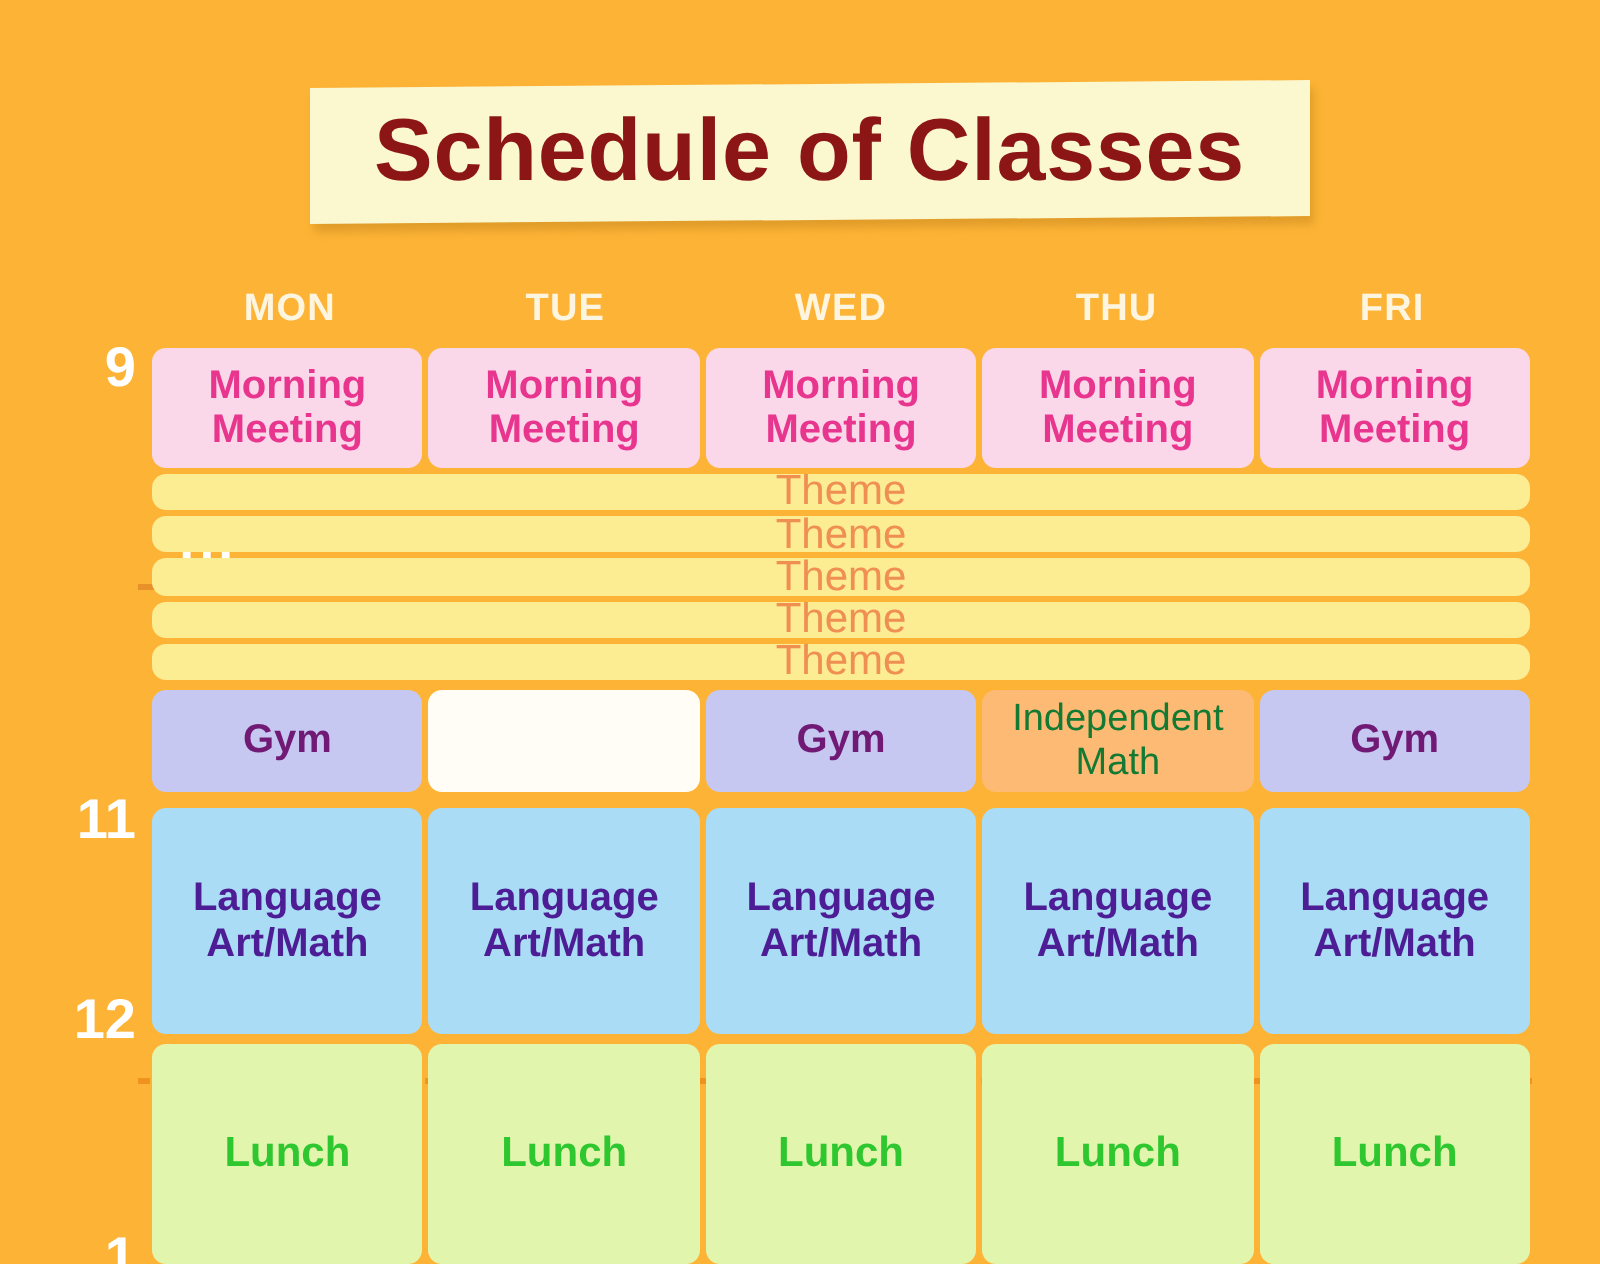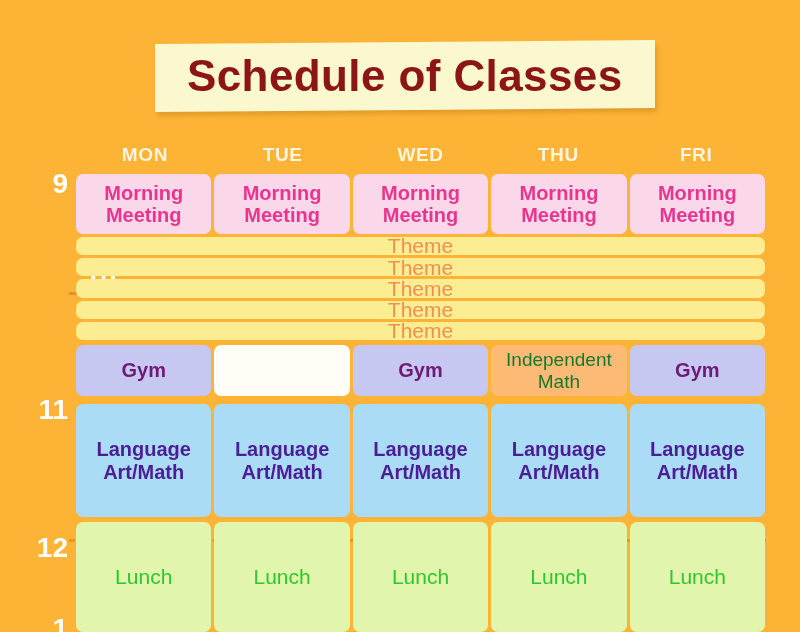--- a/index.html
+++ b/index.html
@@ -75,21 +75,21 @@
     width: 68px;
     text-align: right;
     color: #ffffff;
     font-size: 28px;
     font-weight: bold;
     line-height: 1;
   }
   #hour-9  { top: 30px; }
   #hour-10 { top: 124px; padding-left: 48px; }
   #hour-11 { top: 256px; }
-  #hour-12 { top: 394px; text-align: right; }
+  #hour-12 { top: 356px; text-align: right; }
   #hour-1  { top: 475px; }
 
   
   .hour-tick {
     position: absolute;
     left: 69px;
     width: 9px;
     height: 3px;
     background: #e8912a;
   }
@@ -163,21 +163,21 @@
   .cell-language {
     background: #aadcf5;
     color: #4c1d95;
     font-size: 20px;
     font-weight: bold;
   }
   .cell-lunch {
     background: #e2f5ad;
     color: #2fc72f;
     font-size: 21px;
-    font-weight: normal;
+    font-weight: bold;
   }
   .cell-line { display: block; }
 </style>
 </head>
 <body>
 
 <div id="title-banner">
   <div id="title-text">Schedule of Classes</div>
 </div>
 

